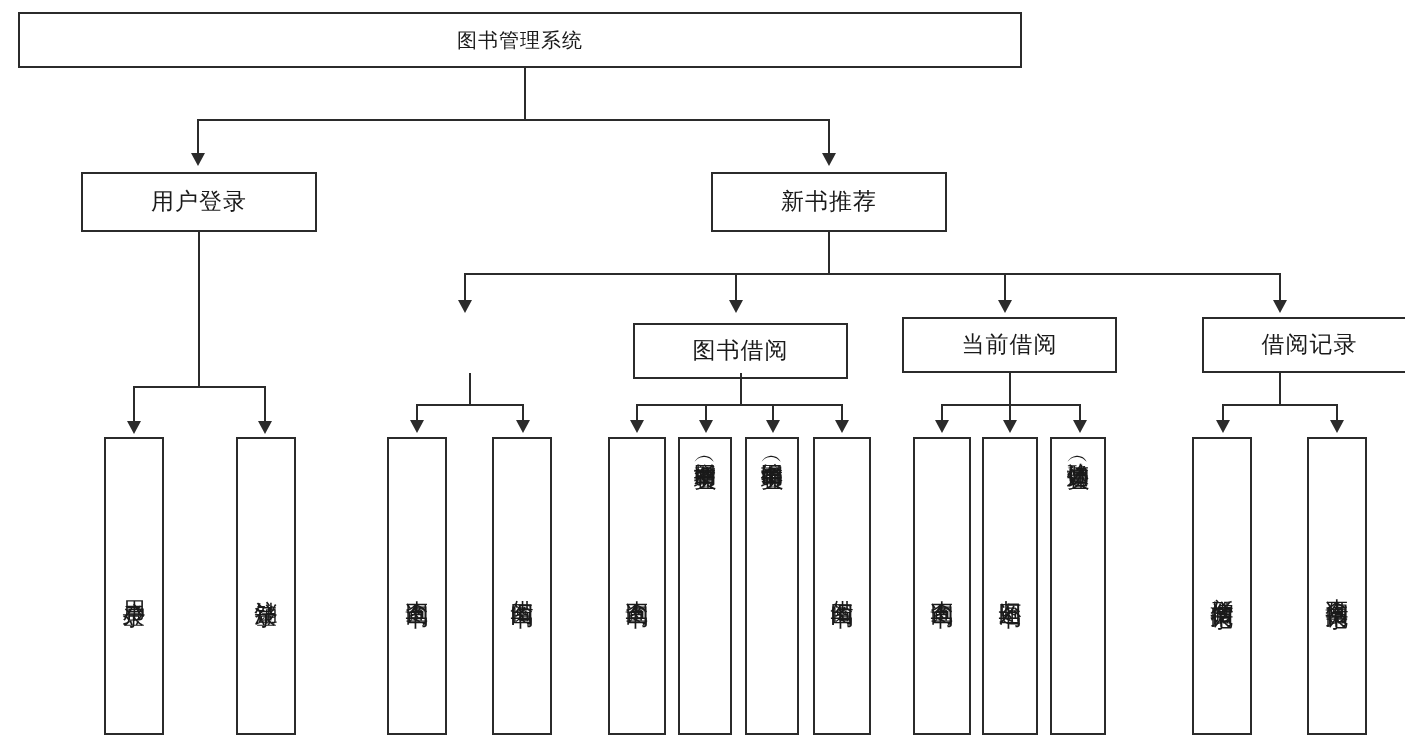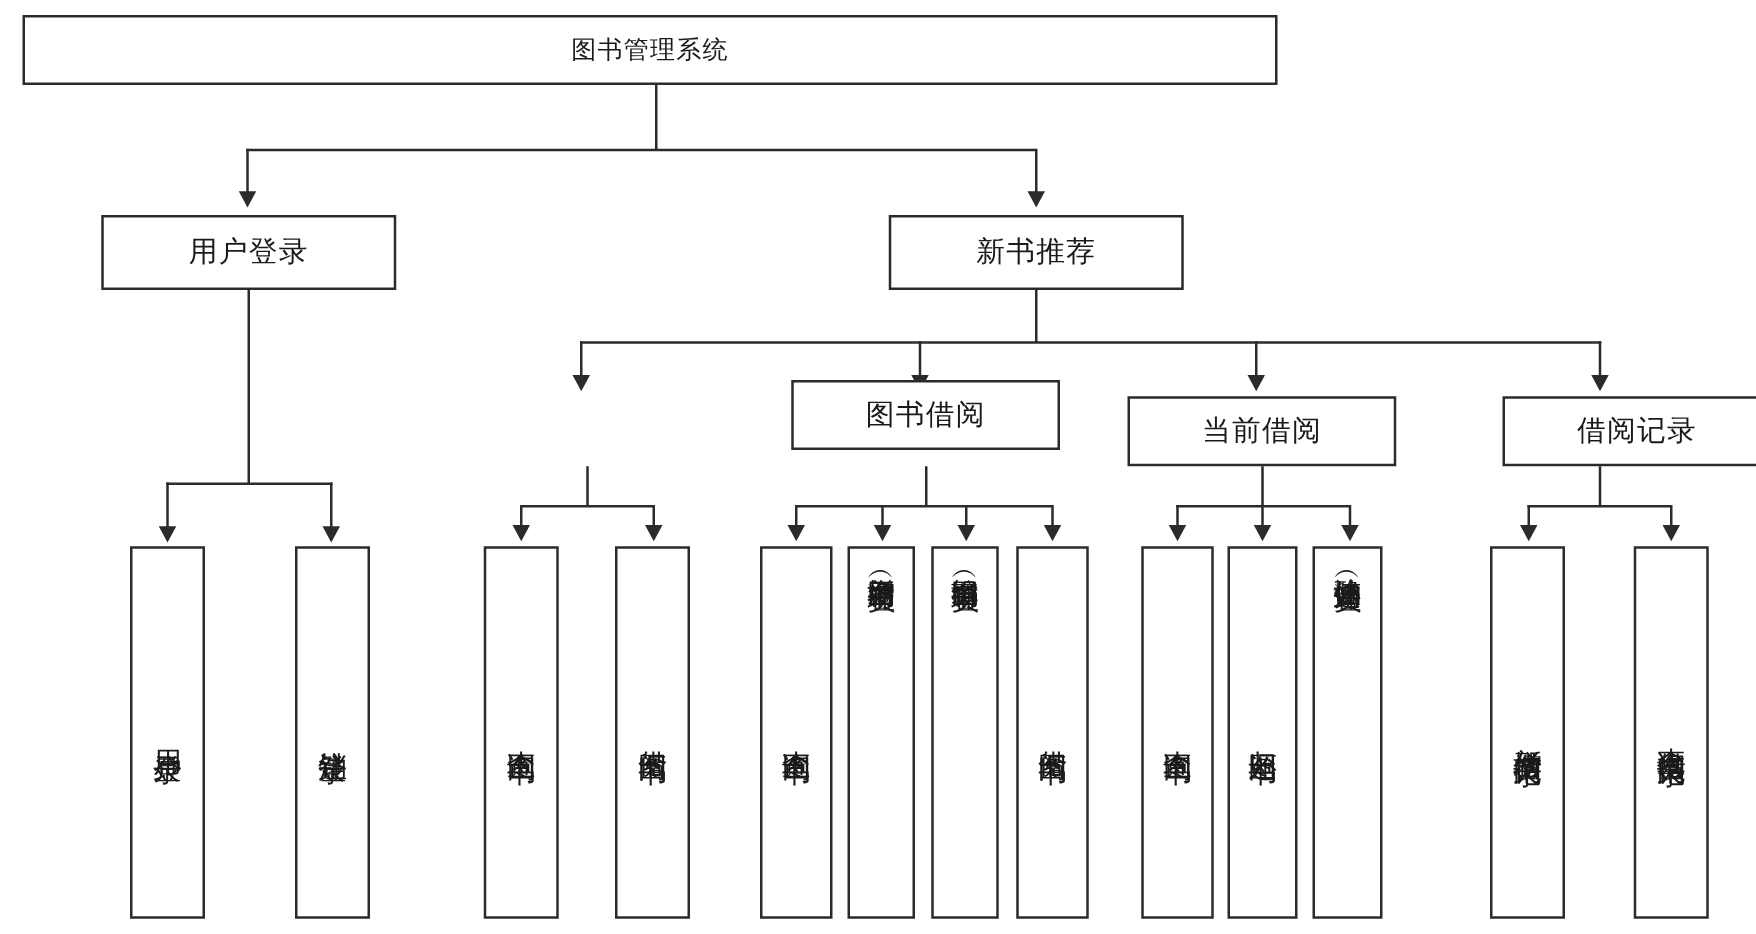--- a/index.html
+++ b/index.html
@@ -129,21 +129,21 @@
   <div class="vline" style="left:735px;top:273px;width:2px;height:29px;"></div>
   <div class="arrow" style="left:729px;top:300px;"></div>
 
   <div class="vline" style="left:1004px;top:273px;width:2px;height:29px;"></div>
   <div class="arrow" style="left:998px;top:300px;"></div>
 
   <div class="vline" style="left:1279px;top:273px;width:2px;height:29px;"></div>
   <div class="arrow" style="left:1273px;top:300px;"></div>
 
 
-  <div class="node horiz" style="left:633px;top:304px;width:215px;height:56px;">
+  <div class="node horiz" style="left:633px;top:323px;width:215px;height:56px;">
     <span>图书借阅</span>
   </div>
 
   <div class="node horiz" style="left:902px;top:317px;width:215px;height:56px;">
     <span>当前借阅</span>
   </div>
 
   <div class="node horiz" style="left:1172px;top:317px;width:215px;height:56px;margin-left:30px;">
     <span>借阅记录</span>
   </div>

